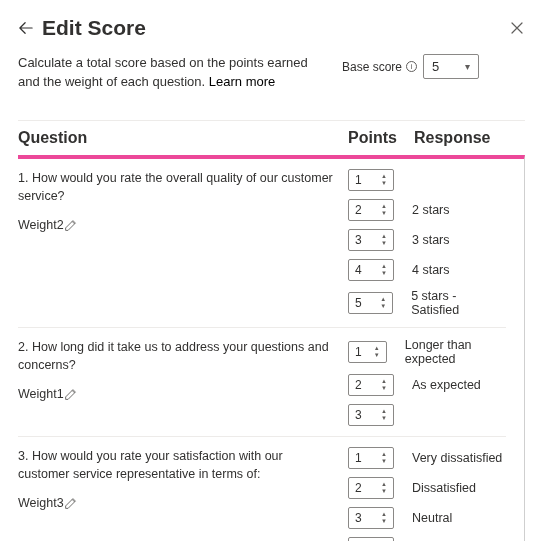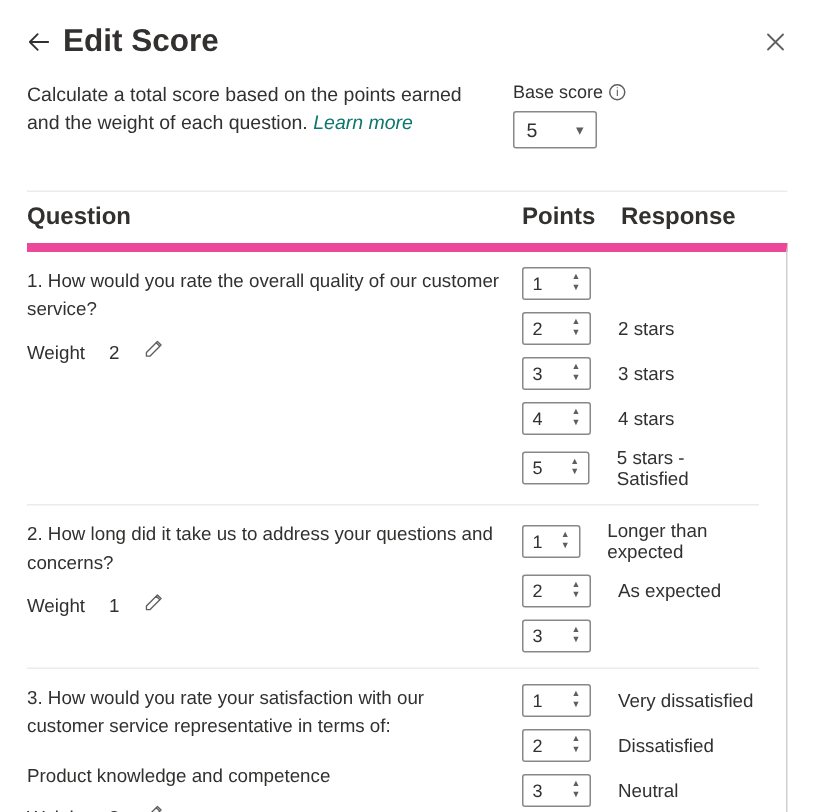--- a/index.html
+++ b/index.html
@@ -38,23 +38,23 @@
       align-items: flex-start;
       margin-bottom: 28px;
       gap: 24px;
     }
     .description {
       font-size: 13px;
       line-height: 1.45;
       flex: 1;
       max-width: 300px;
     }
-    .link { color: #0f766e; cursor: pointer; font-style: italic; }
+    .link { color: #000000; cursor: pointer; }
     .base-score-block {
-      display: flex; flex-direction: column; gap: 6px;
+      display: flex; gap: 6px;
     }
     .base-score-label {
       font-size: 12px;
       display: flex; align-items: center; gap: 4px;
       color: #323130;
     }
     .info-icon {
       width: 11px; height: 11px; border: 1px solid #605e5c;
       border-radius: 50%; display: inline-flex;
       align-items: center; justify-content: center;
@@ -77,21 +77,21 @@
       display: flex;
       border-top: 1px solid #edebe9;
       padding: 8px 0;
       font-weight: 600;
       font-size: 16px;
     }
     .col-q { flex: 0 0 330px; }
     .col-p { flex: 0 0 66px; }
     .col-r { flex: 1; }
     .scroll-area {
-      border-top: 6px solid #ec4899;
+      border-top: 4px solid #ec4899;
       border-right: 1px solid #cfcfcf;
       max-height: 386px;
       overflow-y: auto;
       padding-right: 18px;
     }
     .q-block {
       display: flex;
       border-bottom: 1px solid #edebe9;
       padding: 10px 0 10px 0;
     }
@@ -134,21 +134,22 @@
       flex-direction: column;
       justify-content: center;
       color: #605e5c;
       font-size: 6px;
       line-height: 7px;
       padding-right: 2px;
     }
     .resp-text { font-size: 12.5px; }
     .weight-row {
       display: flex;
-      gap: 16px;
+      align-items: center;
+      gap: 0;
       margin-top: 10px;
       font-size: 12.5px;
     }
     .weight-label { font-weight: 400; }
     .pencil {
       width: 13px; height: 13px;
       cursor: pointer;
       color: #605e5c;
     }
     .sub-aspect {
@@ -303,21 +304,20 @@
               <div>▲</div>
               <div>▼</div>
             </div>
   </div>
      </div>
       </div>
      </div>
     <div class="q-block">
        <div class="q-left">
         <div>3. How would you rate your satisfaction with our customer service representative in terms of:</div>
-        <div class="sub-aspect">Product knowledge and competence</div>
         <div class="weight-row">
           <span class="weight-label">Weight</span>
           <span>3</span>
           <span class="pencil">
     <svg width="13" height="13" viewBox="0 0 16 16">
               <path d="M2 14 L2 11 L11 2 L14 5 L5 14 Z M10 3 L13 6" stroke="#605e5c" stroke-width="1.1" fill="none" stroke-linejoin="round"></path>
             </svg>
   </span>
         </div>
         </div>

